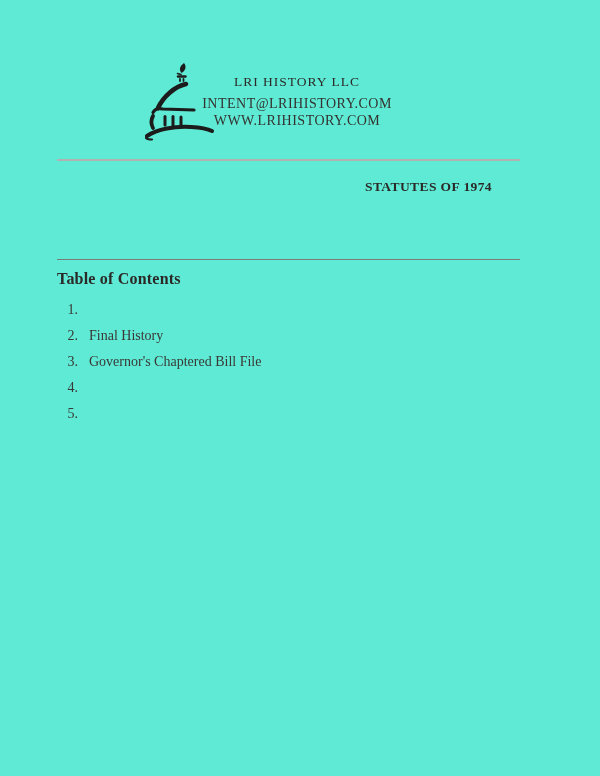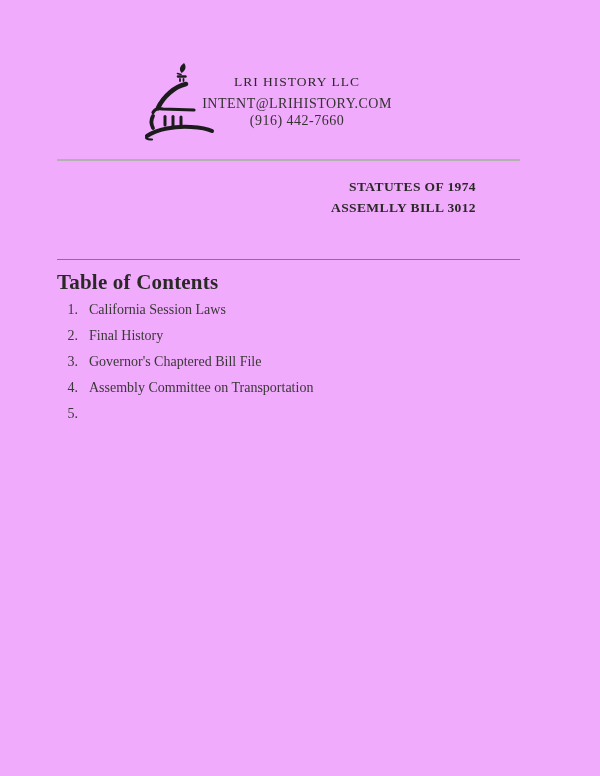--- a/index.html
+++ b/index.html
@@ -4,21 +4,21 @@
 <style>
   html, body {
     margin: 0;
     padding: 0;
     background: #ffffff;
   }
   .page {
     position: relative;
     width: 600px;
     height: 776px;
-    background: #f0abfc;
+    background: #5eead4;
     font-family: "Liberation Serif", "DejaVu Serif", serif;
     color: #2e2c2a;
     overflow: hidden;
   }
 
   
   .logo {
     position: absolute;
     left: 141px;
     top: 61px;
@@ -61,39 +61,38 @@
     left: 57px;
     top: 259px;
     width: 463px;
     height: 1px;
     background: #7d7b79;
   }
 
   
   .case-block {
     position: absolute;
-    right: 124px;
+    right: 108px;
     top: 177px;
-    text-align: right;
   }
   .case-line {
     font-size: 13.5px;
     font-weight: bold;
     letter-spacing: 0.4px;
     line-height: 20.5px;
     color: #2b2927;
     white-space: pre; 
   }
 
   
   .toc-title {
     position: absolute;
     left: 57px;
     top: 270px;
-    font-size: 21px;
+    font-size: 16px;
     font-weight: bold;
     letter-spacing: 0.2px;
     color: #2b2927;
   }
   .toc-list {
     position: absolute;
     left: 57px;
     top: 297px;
     width: 400px;
   }
@@ -138,49 +137,46 @@
     <path d="M 32,55.5 L 32,65" stroke-width="3"></path>
     <path d="M 40,56 L 40,65" stroke-width="3"></path>
 
     <path d="M 6,75 C 16,68 34,65 50,66 C 60,66.5 67,68 71,70" stroke-width="4"></path>
     <path d="M 6,75 C 4,77 5,78.5 11,78.5" stroke-width="2.2"></path>
   </svg>
 
   <div class="letterhead-text">
     <div class="company-name">LRI HISTORY LLC</div>
     <div class="contact-line">INTENT@LRIHISTORY.COM</div>
-    <div class="contact-line">(916) 442-7660</div>
+    <div class="contact-line">WWW.LRIHISTORY.COM</div>
   </div>
 
   <div class="rule-1"></div>
 
   <div class="case-block">
     <div class="case-line">STATUTES OF 1974</div>
-    <div class="case-line">ASSEMLLY BILL 3012</div>
   </div>
 
   <div class="rule-2"></div>
 
   <div class="toc-title">Table of Contents</div>
 
   <div class="toc-list">
     <div class="toc-item">
       <span class="toc-num">1.</span>
-      <span class="toc-label">California Session Laws</span>
     </div>
     <div class="toc-item">
       <span class="toc-num">2.</span>
       <span class="toc-label">Final History</span>
     </div>
     <div class="toc-item">
       <span class="toc-num">3.</span>
       <span class="toc-label">Governor's Chaptered Bill File</span>
     </div>
     <div class="toc-item">
       <span class="toc-num">4.</span>
-      <span class="toc-label">Assembly Committee on Transportation</span>
     </div>
     <div class="toc-item">
       <span class="toc-num">5.</span>
     </div>
   </div>
 
 </div>
 
 </body></html>

